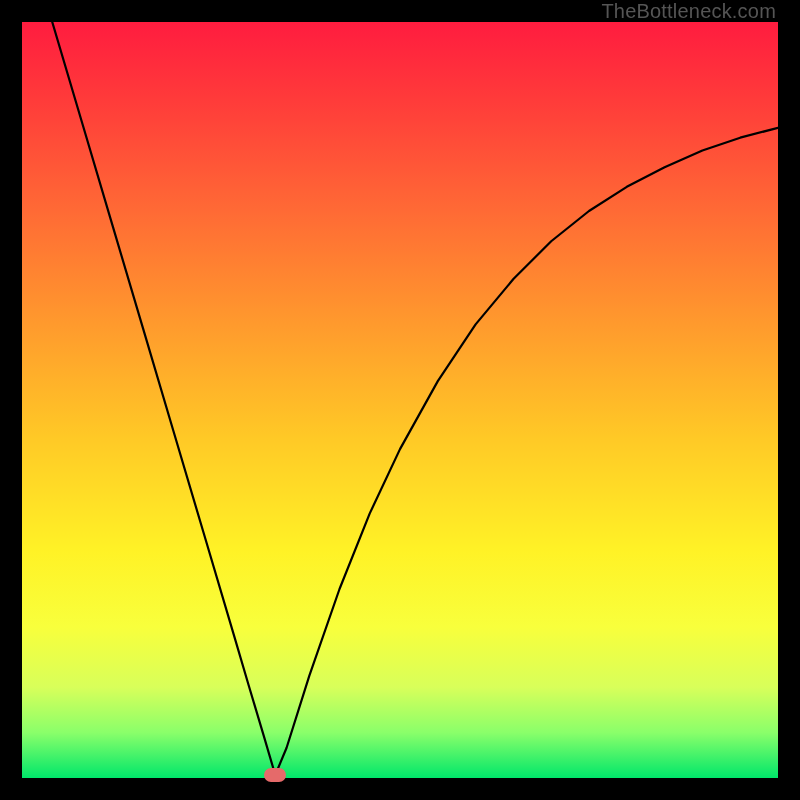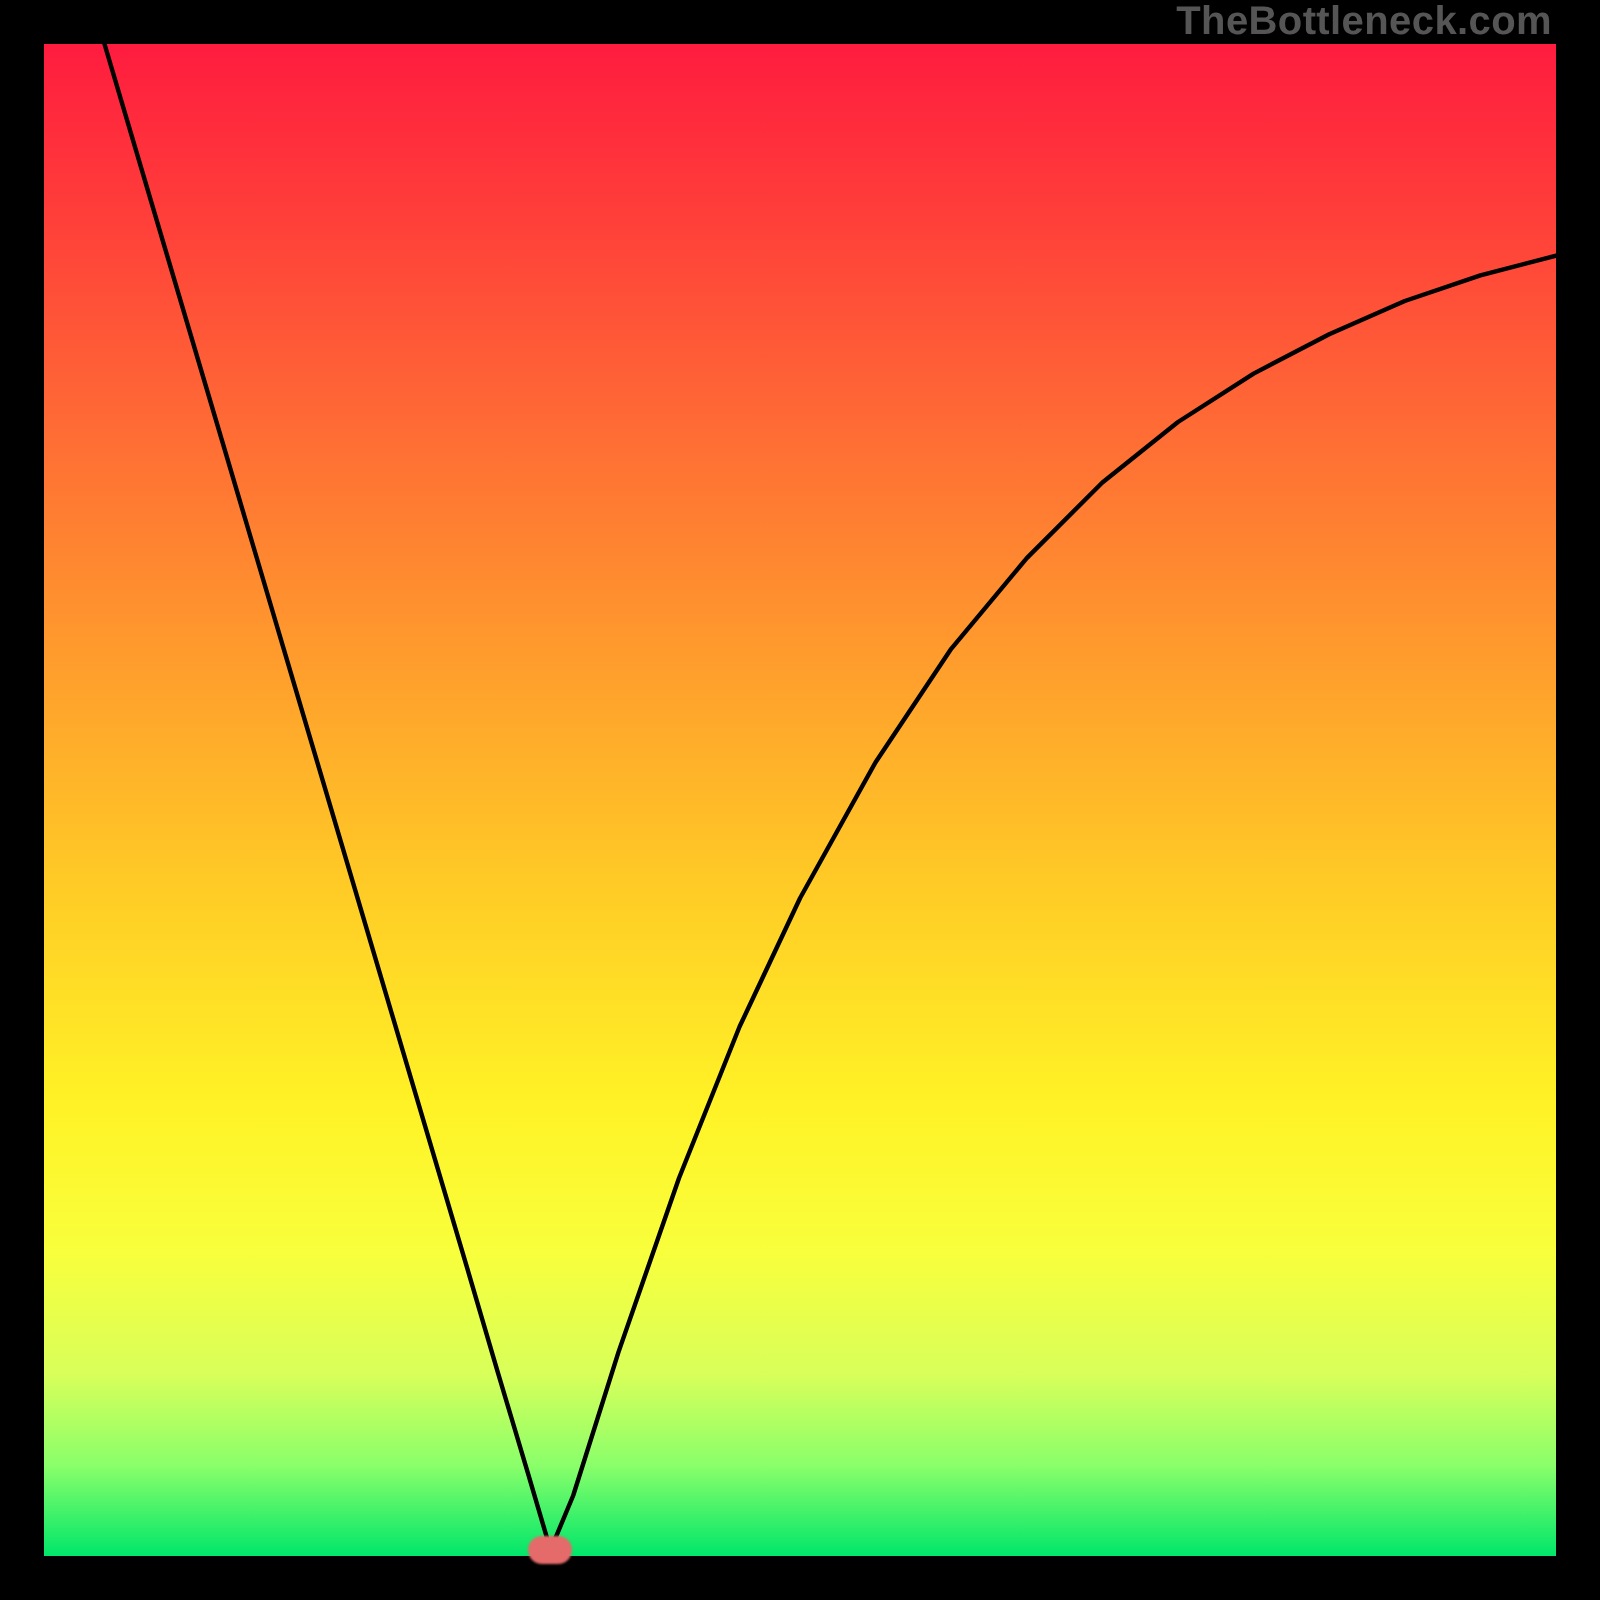--- a/index.html
+++ b/index.html
@@ -34,21 +34,21 @@
       #8aff6a 94%,
       #00e66a 100%
     );
   }
   .watermark {
     position: absolute;
     top: 0px;
     right: 24px;
     color: #555;
     font-size: 20px;
-    font-weight: 700;
+    font-weight: 400;
     letter-spacing: 0.2px;
   }
   svg.curve {
     position: absolute;
     top: 0;
     left: 0;
     width: 756px;
     height: 756px;
   }
   .marker {

